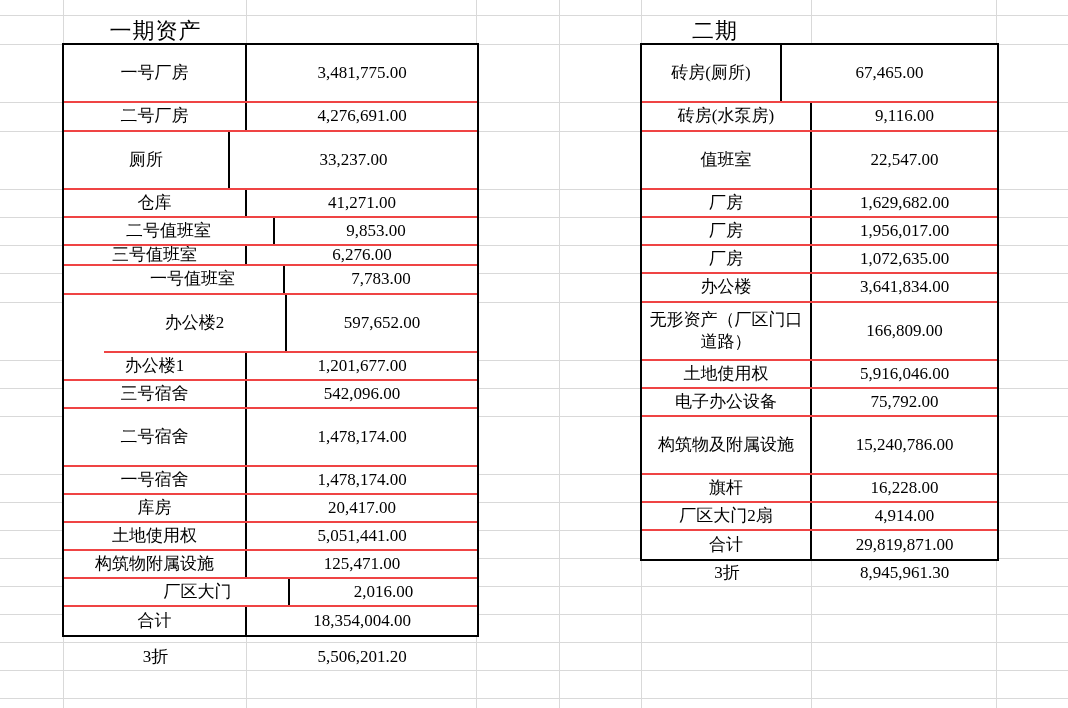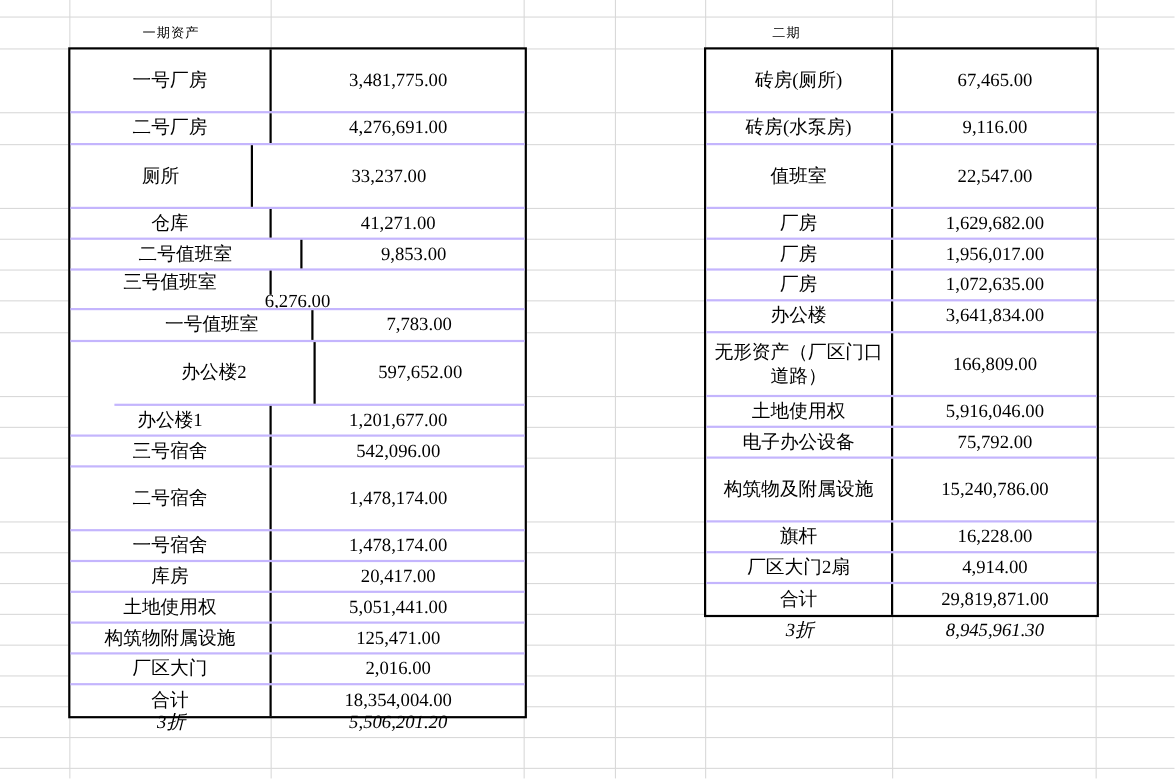--- a/index.html
+++ b/index.html
@@ -15,52 +15,52 @@
     color: #000000;
   }
   .gl { position: absolute; }
   .gl-h { left: 0; right: 0; height: 1px; }
   .gl-v { top: 0; bottom: 0; width: 1px; }
   .cell-title {
     position: absolute;
     display: flex;
     align-items: center;
     justify-content: center;
-    font-size: 12px;
+    font-size: 22px;
     letter-spacing: 1px;
     white-space: nowrap;
     text-align: right;
   }
   .asset-table {
     position: absolute;
     box-sizing: content-box;
     border: 2px solid #000;
     background: #ffffff;
   }
   .t-row {
     display: flex;
     box-sizing: border-box;
-    border-bottom: 2px solid #c4b5fd;
+    border-bottom: 2px solid #ef4444;
   }
   .t-row:last-child { border-bottom: none; }
   .t-cell {
     box-sizing: border-box;
     display: flex;
     align-items: center;
     justify-content: center;
     text-align: center;
     font-size: 17px;
     line-height: 1.3;
     padding: 0 6px;
     overflow: hidden;
   }
   .t-cell.label { flex: none; border-right: 2px solid #000; }
   .t-cell.value { flex: 1; }
   .extra-row { position: absolute; }
-  .extra-row .t-row { border: none; height: 100%; font-style: italic; }
+  .extra-row .t-row { border: none; height: 100%; }
   .extra-row .t-cell.label { border-right: none; }
 </style>
 </head>
 <body>
 
 <div class="sheet" id="sheet" style="width: 1068px; height: 708px; background: rgb(255, 255, 255); color: rgb(0, 0, 0);">
   <div id="gridlines">
       <div class="gl gl-h" style="top: 15px; background: rgb(217, 217, 217);"></div>
       <div class="gl gl-h" style="top: 44px; background: rgb(217, 217, 217);"></div>
       <div class="gl gl-h" style="top: 102px; background: rgb(217, 217, 217);"></div>
@@ -109,21 +109,21 @@
     <div class="t-cell value">33,237.00</div>
   </div>
       <div class="t-row" style="height: 28px;">
     <div class="t-cell label" style="width: 183px;">仓库</div>
     <div class="t-cell value">41,271.00</div>
   </div>
       <div class="t-row" style="height: 28px;">
     <div class="t-cell label" style="width: 211px;">二号值班室</div>
     <div class="t-cell value">9,853.00</div>
   </div>
-      <div class="t-row" style="height: 36px; flex-direction: column;">
+      <div class="t-row" style="height: 20px;">
     <div class="t-cell label" style="width: 183px;">三号值班室</div>
     <div class="t-cell value">6,276.00</div>
   </div>
       <div class="t-row" style="height: 29px; padding-left: 38px;">
     <div class="t-cell label" style="width: 183px;">一号值班室</div>
     <div class="t-cell value">7,783.00</div>
   </div>
       <div class="t-row" style="height: 58px; margin-left: 40px;">
     <div class="t-cell label" style="width: 183px;">办公楼2</div>
     <div class="t-cell value">597,652.00</div>
@@ -149,33 +149,33 @@
     <div class="t-cell value">20,417.00</div>
   </div>
       <div class="t-row" style="height: 28px;">
     <div class="t-cell label" style="width: 183px;">土地使用权</div>
     <div class="t-cell value">5,051,441.00</div>
   </div>
       <div class="t-row" style="height: 28px;">
     <div class="t-cell label" style="width: 183px;">构筑物附属设施</div>
     <div class="t-cell value">125,471.00</div>
   </div>
-      <div class="t-row" style="height: 28px;">
+      <div class="t-row" style="height: 28px; padding-left: 43px;">
     <div class="t-cell label" style="width: 183px;">厂区大门</div>
     <div class="t-cell value">2,016.00</div>
   </div>
       <div class="t-row" style="height: 28px; border-bottom: none;">
     <div class="t-cell label" style="width: 183px;">合计</div>
     <div class="t-cell value">18,354,004.00</div>
   </div>
     </div>
 
   <div class="asset-table" id="table-1" style="left: 640px; top: 43px; width: 355px; border-color: rgb(0, 0, 0);">
       <div class="t-row" style="height: 58px;">
-    <div class="t-cell label" style="width: 170px;">砖房(厕所)</div>
+    <div class="t-cell label" style="width: 140px;">砖房(厕所)</div>
     <div class="t-cell value">67,465.00</div>
   </div>
       <div class="t-row" style="height: 29px;">
     <div class="t-cell label" style="width: 170px;">砖房(水泵房)</div>
     <div class="t-cell value">9,116.00</div>
   </div>
       <div class="t-row" style="height: 58px;">
     <div class="t-cell label" style="width: 170px;">值班室</div>
     <div class="t-cell value">22,547.00</div>
   </div>

